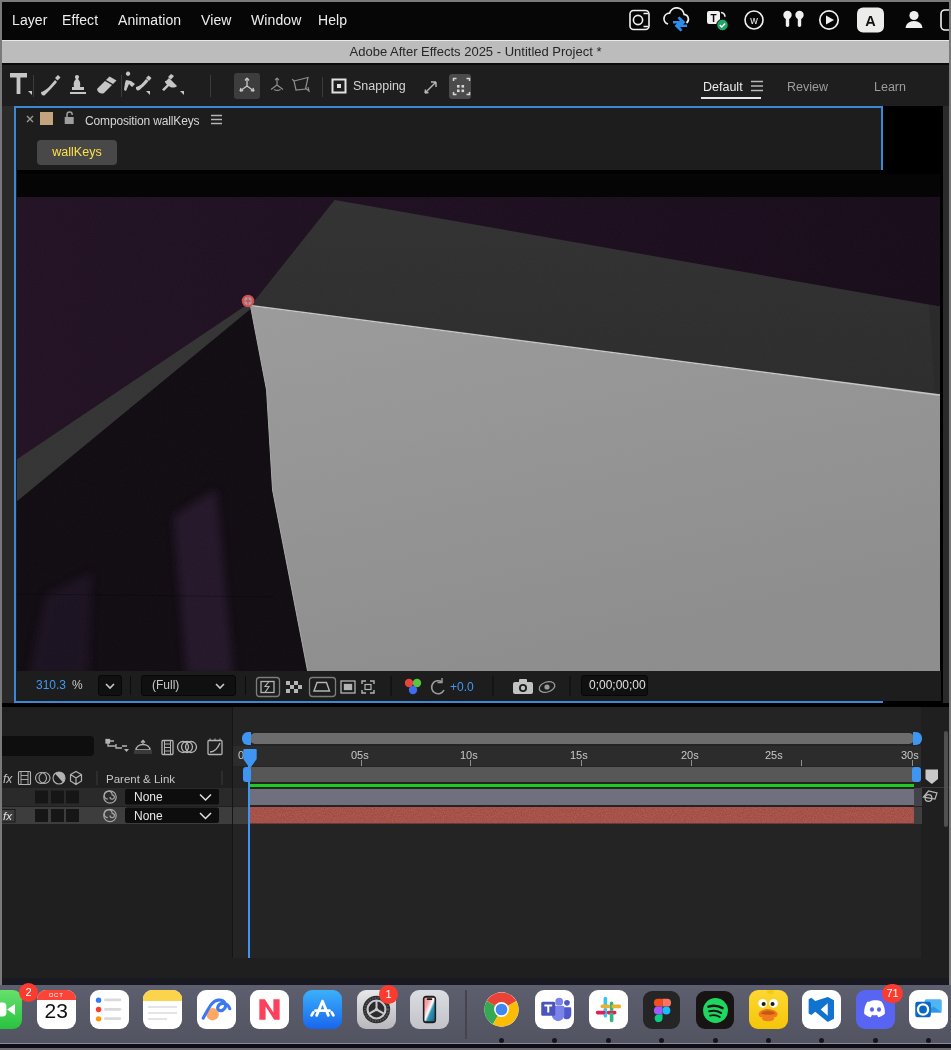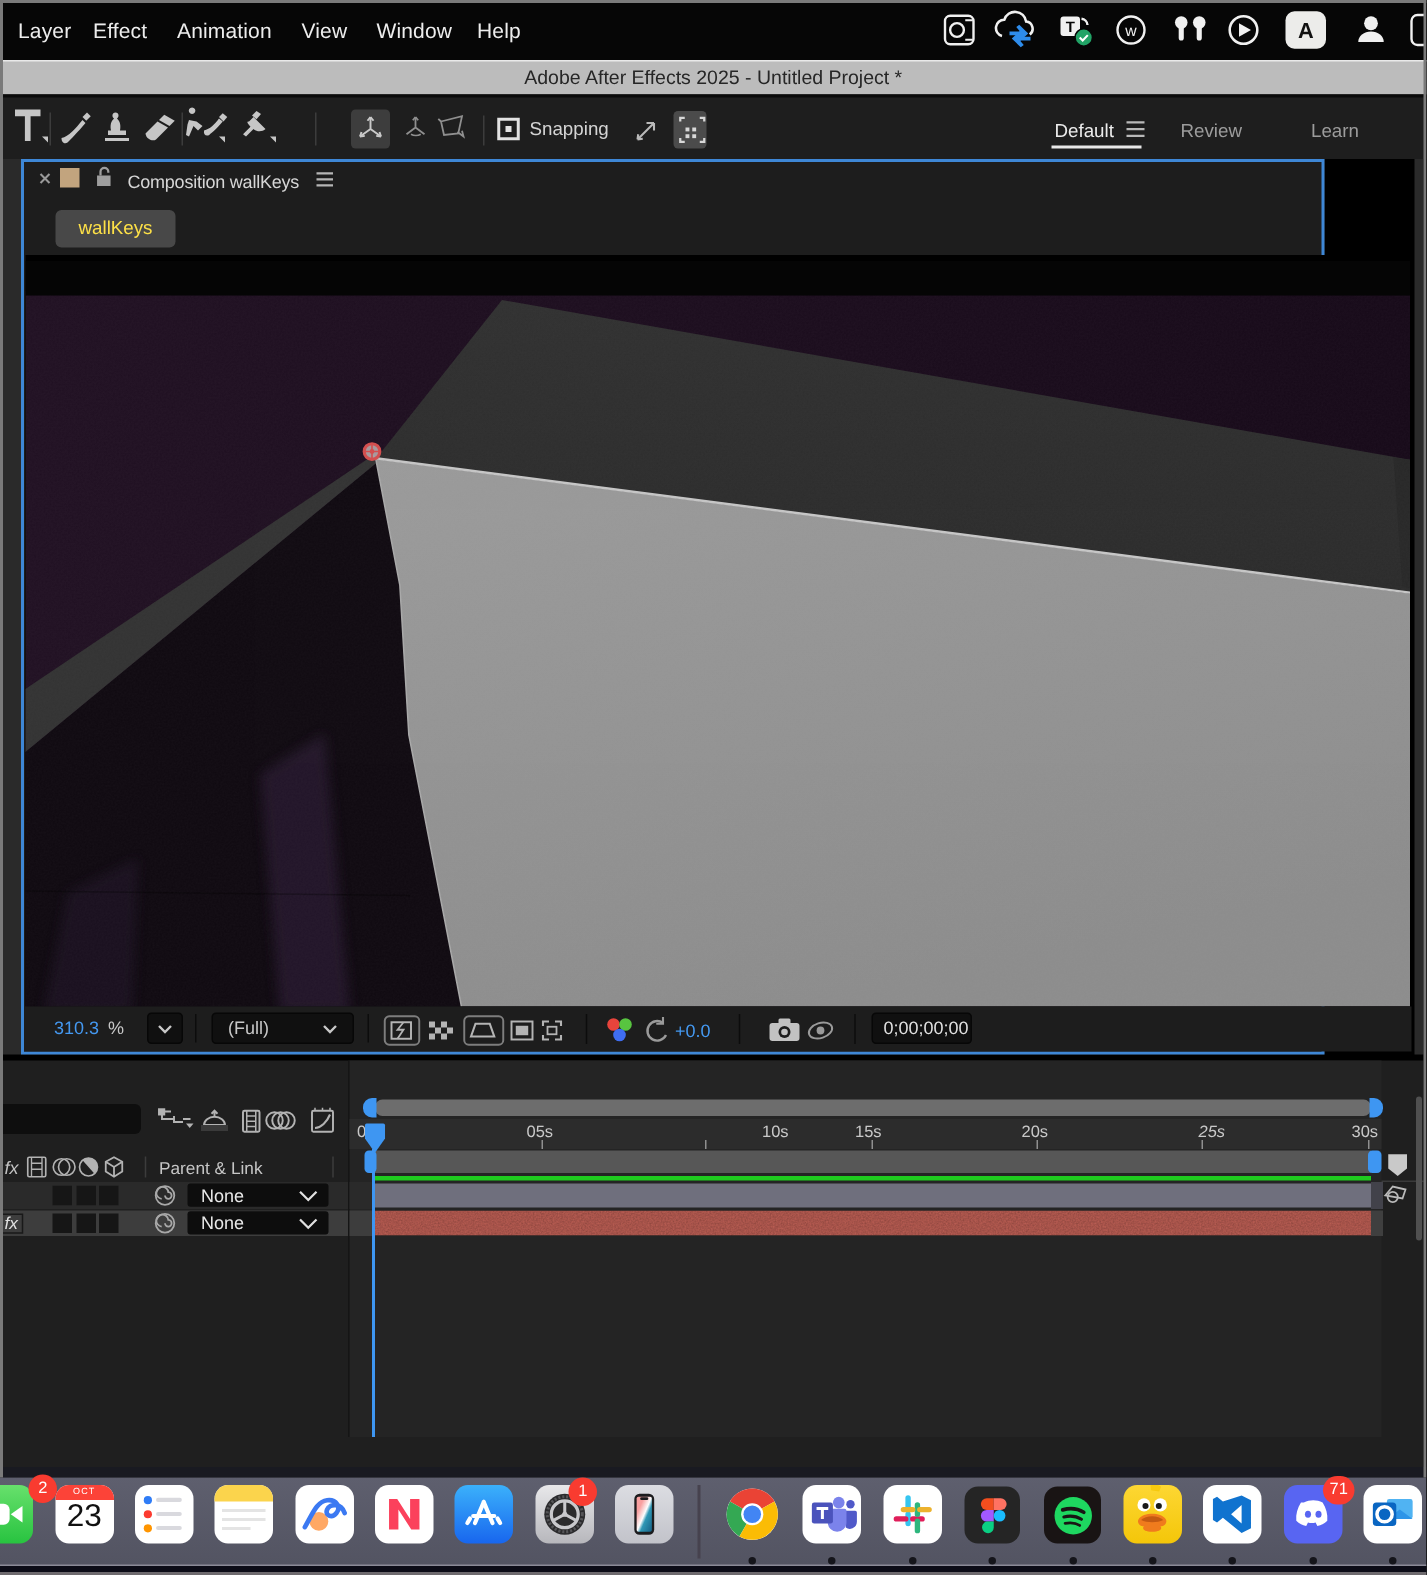--- a/index.html
+++ b/index.html
@@ -363,24 +363,24 @@
       <path d="M200 24.5 l5.5 5.5 l5.5 -5.5" transform="translate(0,0.5)"></path>
     </g>
   </svg>
 
   <div class="abs" style="left:250px;top:26px;width:664px;height:11px;background:#6d6d6d;border-radius:5px;"></div>
   <div class="abs" style="left:242px;top:25px;width:9px;height:13px;background:#3e96f2;border-radius:6px 0 0 6px;"></div>
   <div class="abs" style="left:913px;top:25px;width:9px;height:13px;background:#3e96f2;border-radius:0 6px 6px 0;"></div>
   <div class="abs" style="left:233px;top:39px;width:688px;height:20px;background:#2c2c2c;" id="ruler">
     <span class="rlab" style="left:5px;">0s</span>
     <span class="rlab" style="left:118px;">05s</span>
-    <span class="rlab" style="left:227px;margin-left:48px;">10s</span>
+    <span class="rlab" style="left:227px;">10s</span>
     <span class="rlab" style="left:337px;">15s</span>
     <span class="rlab" style="left:448px;">20s</span>
-    <span class="rlab" style="left:566px;font-style:italic;">25s</span>
+    <span class="rlab" style="left:532px;">25s</span>
     <span class="rlab" style="left:668px;">30s</span>
     <div class="rtick" style="left:128px;"></div>
     <div class="rtick" style="left:237px;"></div>
     <div class="rtick" style="left:348px;"></div>
     <div class="rtick" style="left:458px;"></div>
     <div class="rtick" style="left:568px;"></div>
     <div class="rtick" style="left:679px;"></div>
   </div>
   <div class="abs" style="left:249px;top:60px;width:665px;height:15px;background:#575757;"></div>
   <div class="abs" style="left:243px;top:60px;width:8px;height:15px;background:#3e96f2;border-radius:3px;"></div>

